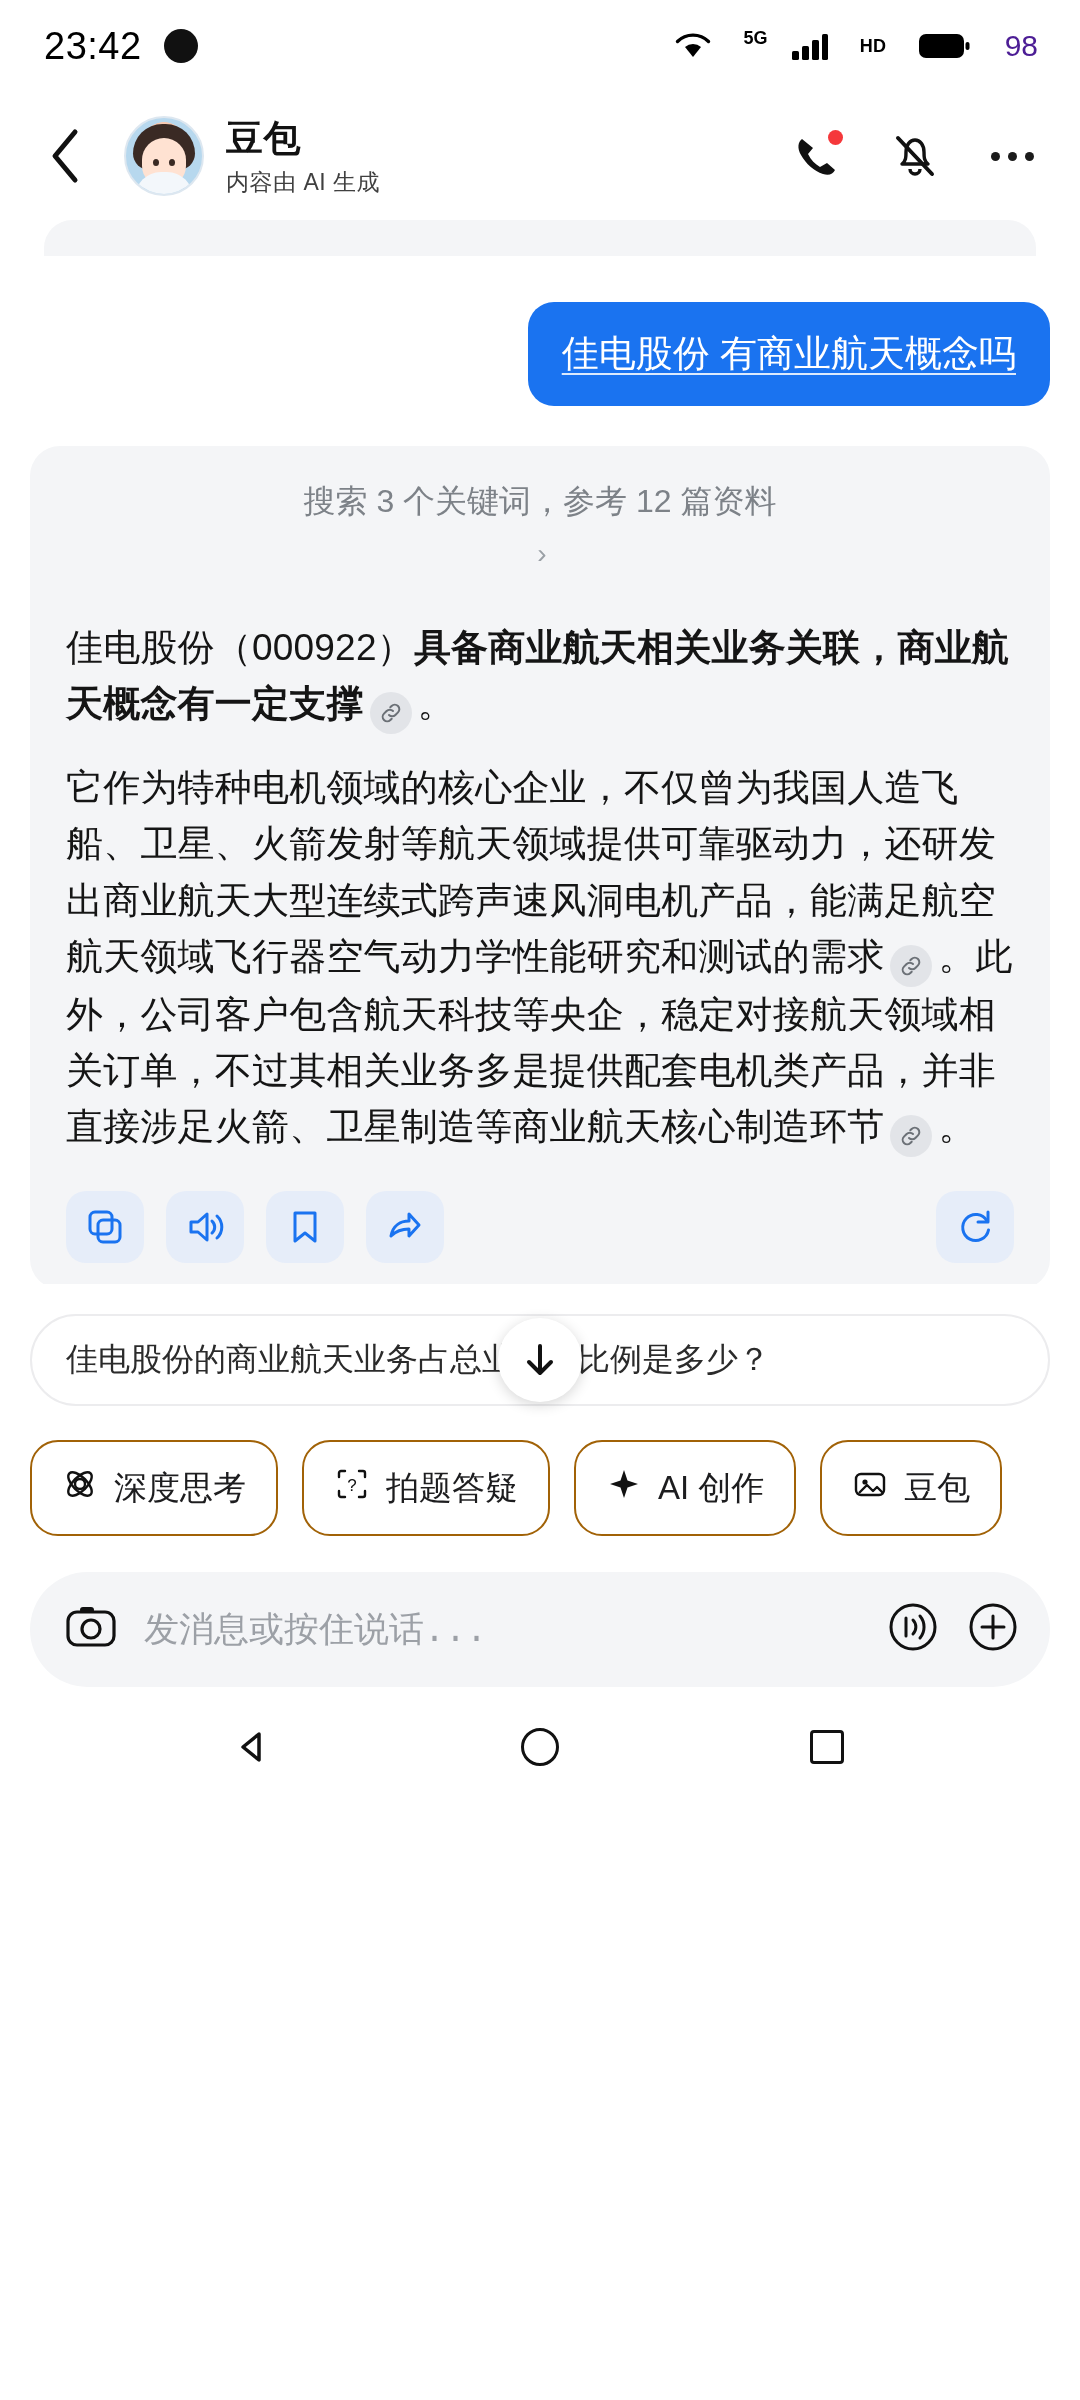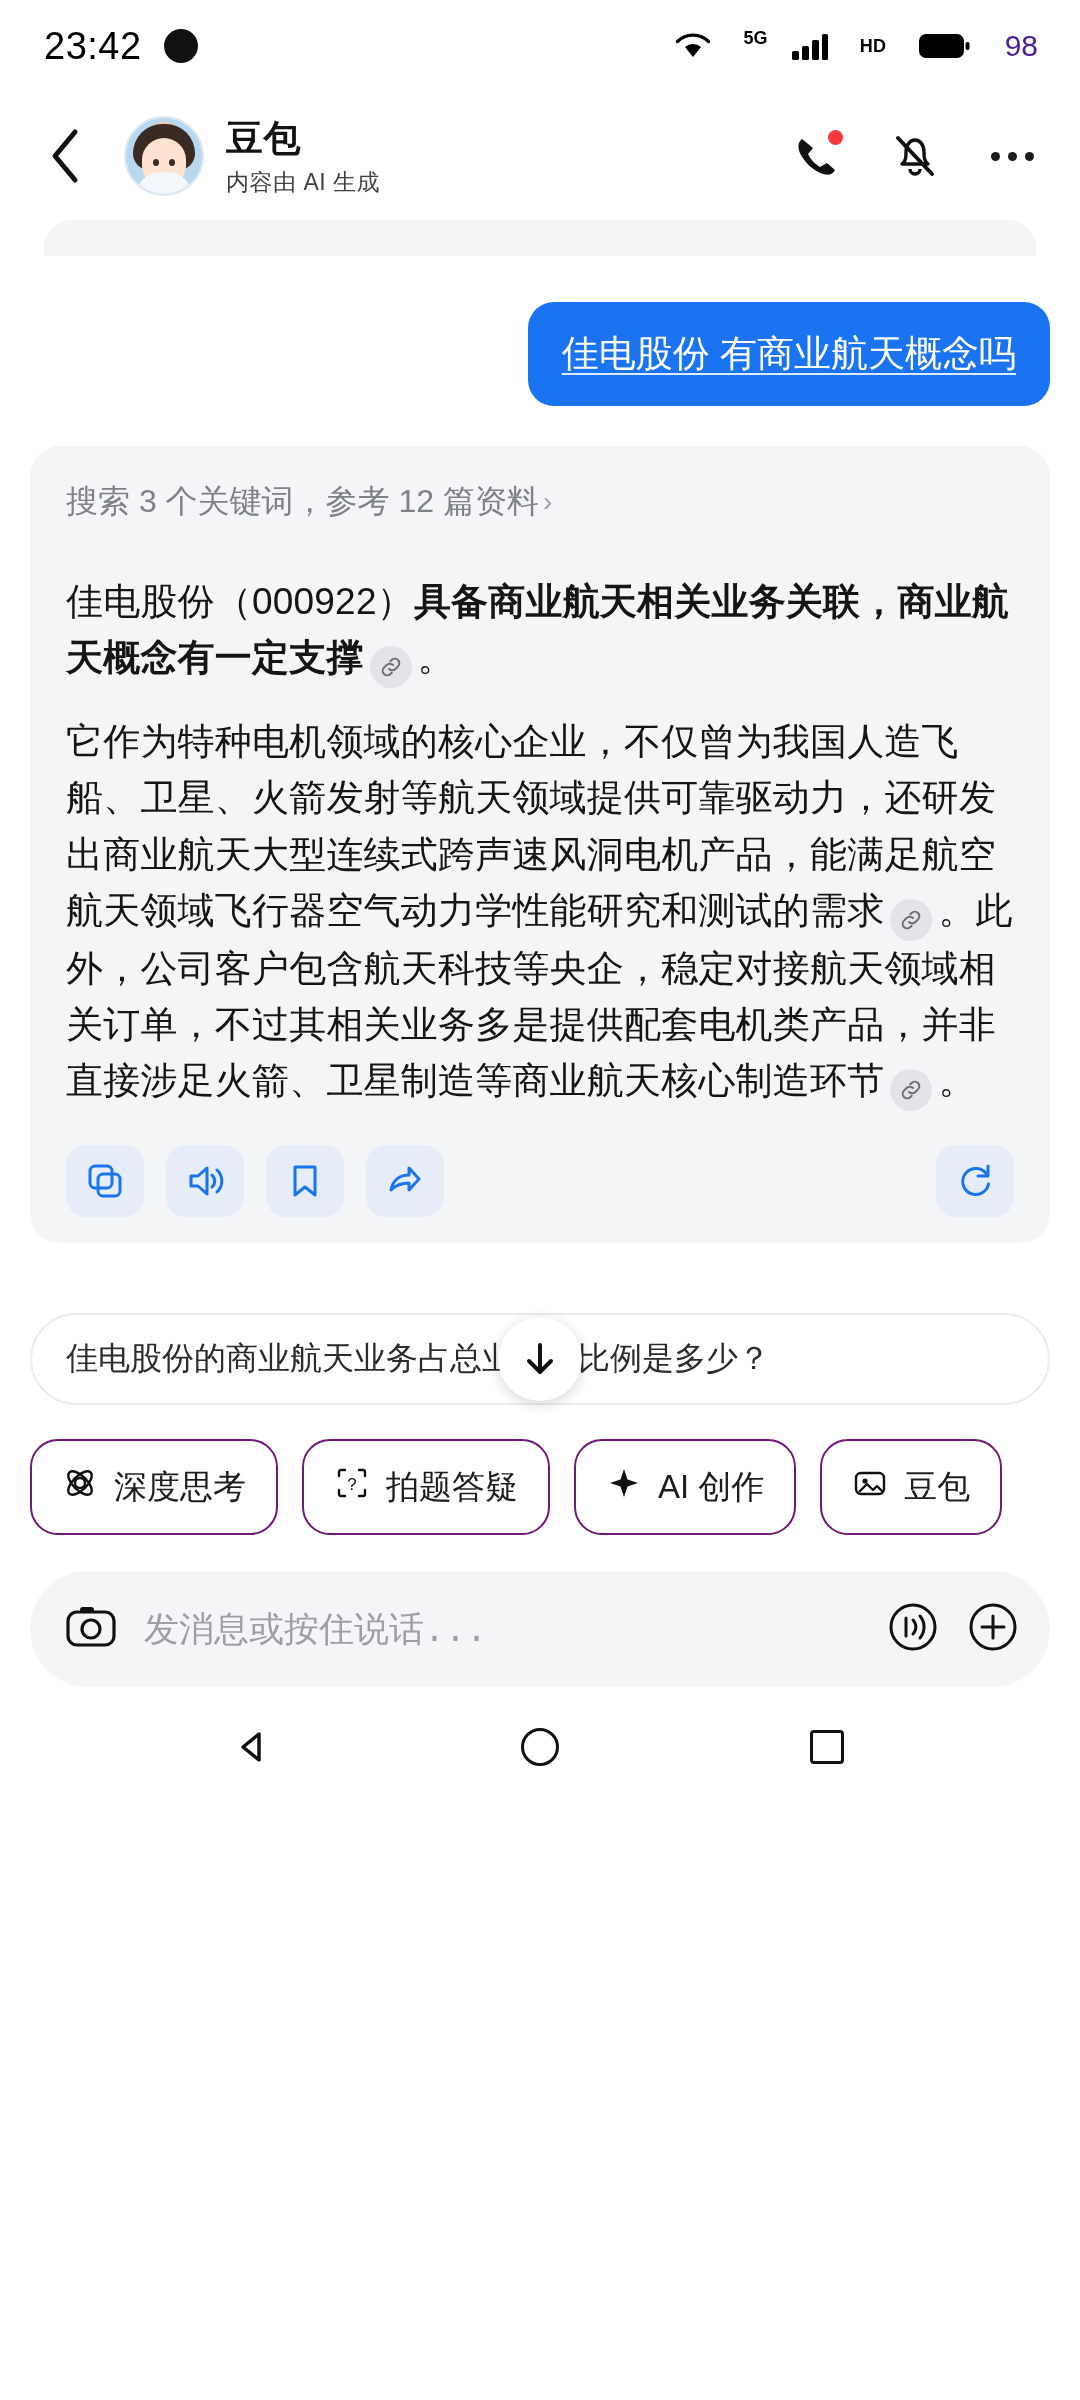--- a/index.html
+++ b/index.html
@@ -219,23 +219,25 @@
 
   .ai-card {
     margin-top: 40px;
     background: #f4f5f7;
     border-radius: 30px;
     padding: 34px 36px 26px 36px;
   }
   .search-line {
     display: flex;
     align-items: center;
+    gap: 14px;
     font-size: 32px;
     color: #7d8288;
     padding-bottom: 10px;
+    flex-direction: column;
   }
   .search-line .chev {
     font-size: 28px;
     color: #9aa0a6;
     margin-left: 4px;
   }
   .ai-para {
     font-size: 37px;
     line-height: 1.52;
     color: #151515;
@@ -307,21 +309,21 @@
   .tools-row {
     margin-top: 34px;
     padding-left: 30px;
     display: flex;
     gap: 24px;
     overflow: hidden;
   }
   .tool-chip {
     flex: 0 0 auto;
     height: 96px;
-    border: 2px solid #701a75;
+    border: 2px solid #a16207;
     border-radius: 28px;
     background: #fff;
     display: flex;
     align-items: center;
     gap: 16px;
     padding: 0 30px;
     font-size: 33px;
     color: #1d1d1f;
     white-space: nowrap;
   }

